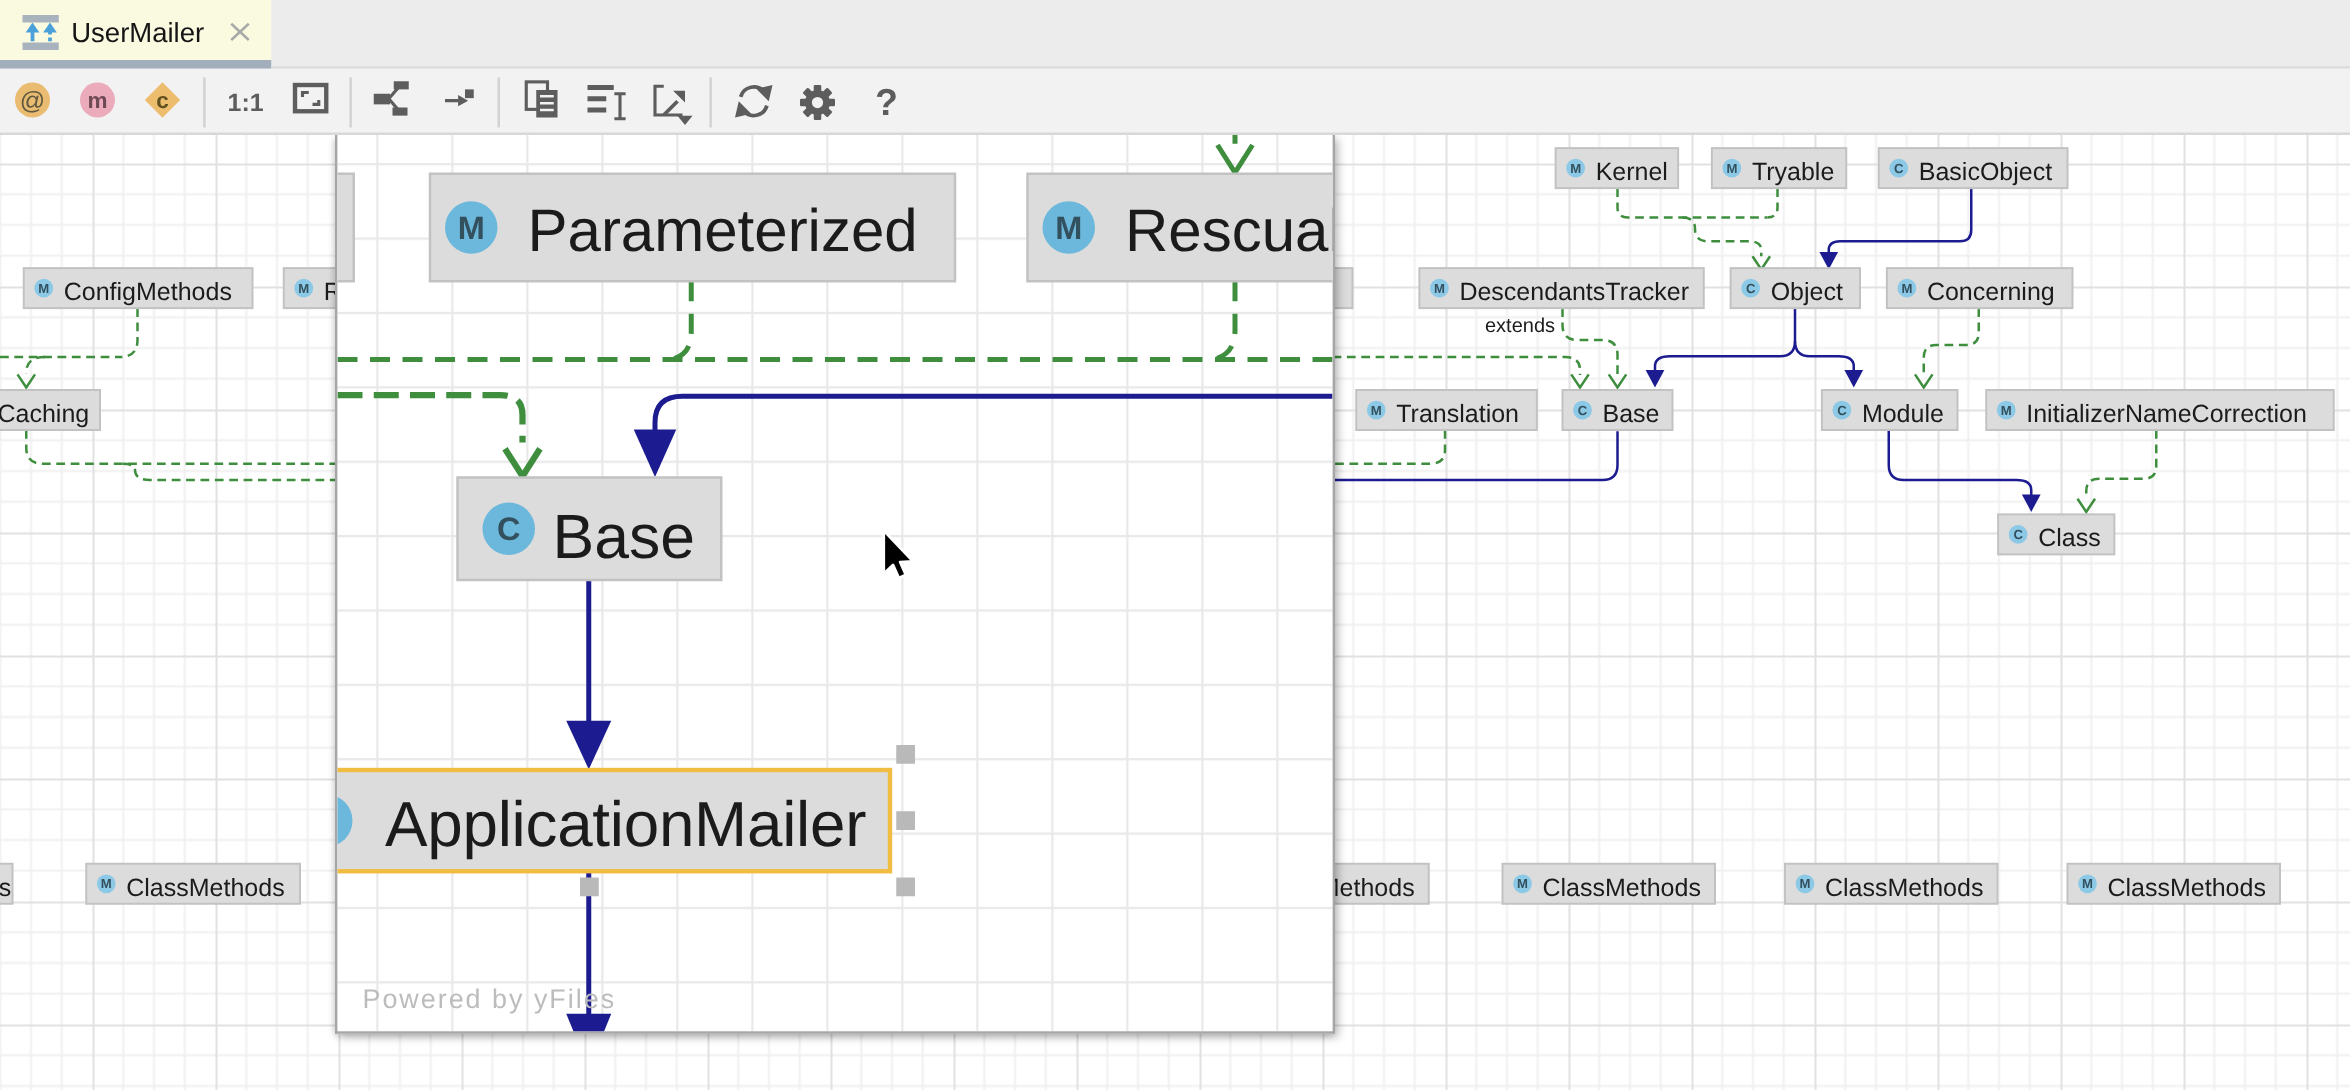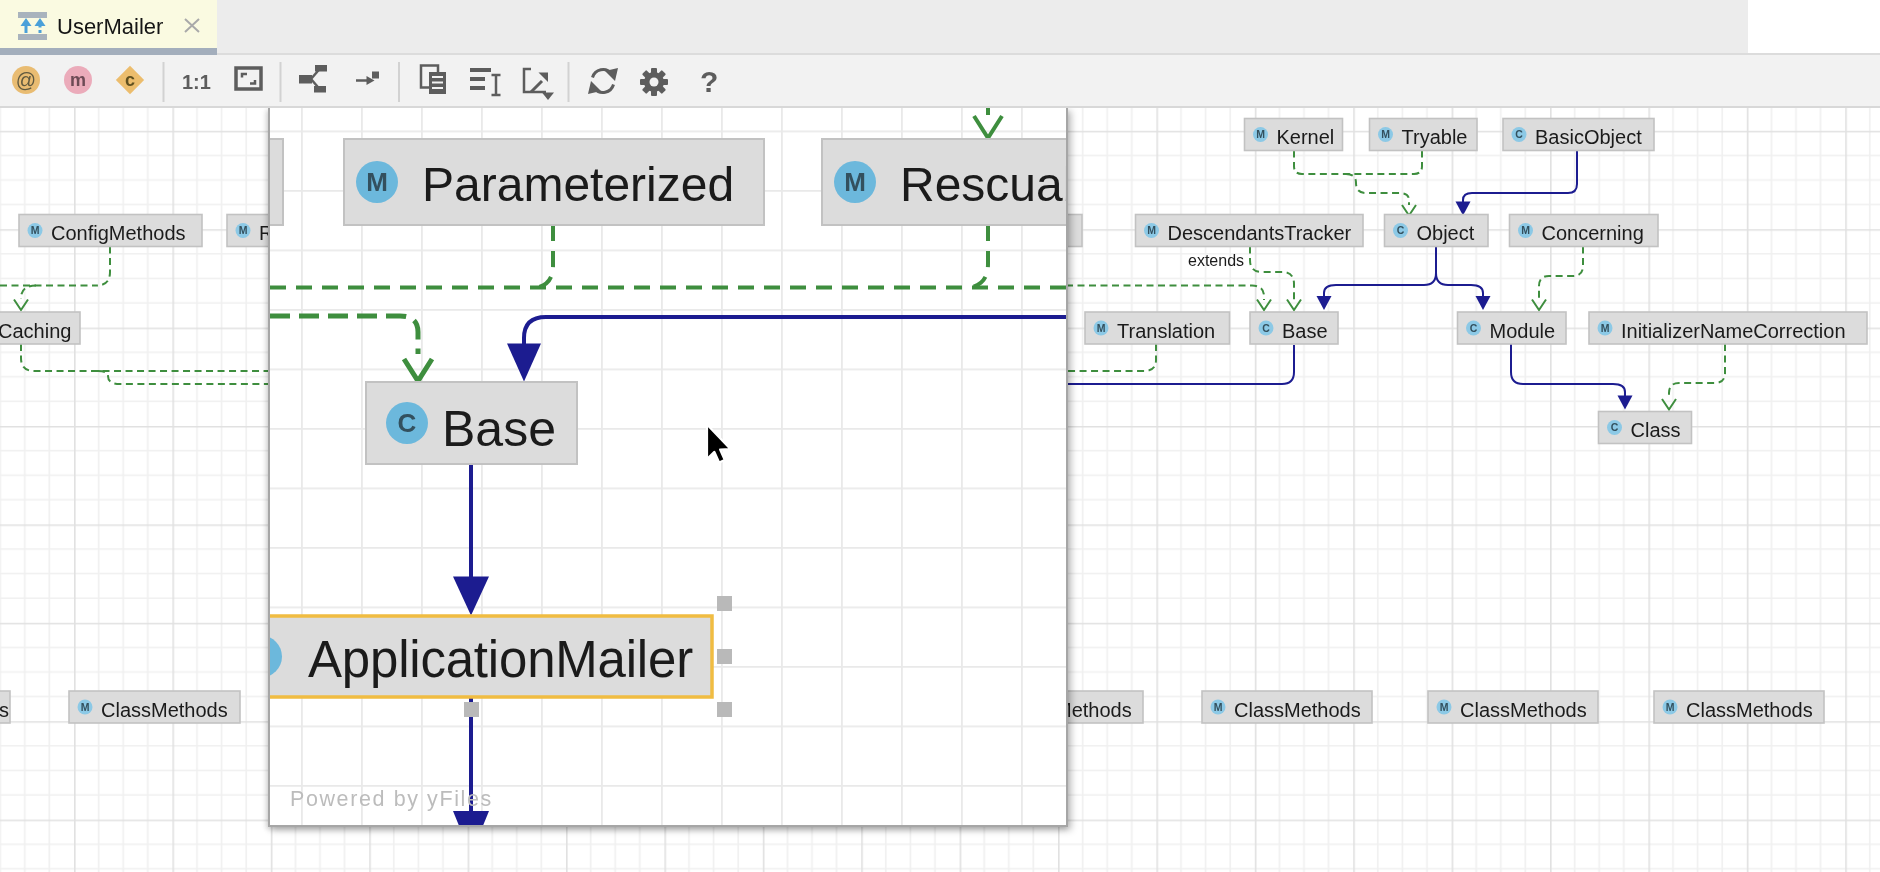--- a/index.html
+++ b/index.html
@@ -1,17 +1,17 @@
 <!DOCTYPE html>
 <html><head>
 <meta charset="utf-8">
 <style>
   html,body{margin:0;padding:0;width:1880px;height:872px;overflow:hidden;
     font-family:"Liberation Sans",sans-serif;background:#fff;}
-  .tabbar{position:absolute;left:0;top:0;width:1748px;height:55px;background:#ececec;}
+  .tabbar{position:absolute;left:0;top:0;width:1880px;height:55px;background:#ececec;}
   .tab{position:absolute;left:0;top:0;width:217px;height:48px;background:#fafae1;}
   .tabstrip{position:absolute;left:0;top:48px;width:217px;height:7px;background:#a3aebc;}
   .tabline{position:absolute;left:217px;top:53px;width:1663px;height:2px;background:#dcdcdc;}
   .toolbar{position:absolute;left:0;top:55px;width:1880px;height:51px;background:#f2f2f2;border-bottom:2px solid #d8d8d8;}
   .canvas{position:absolute;left:0;top:108px;width:1880px;height:764px;background:#ffffff;overflow:hidden;}
   .overlay{position:absolute;left:268px;top:0px;width:796px;height:717px;background:#ffffff;
     border-left:2px solid #a6a6a6;border-right:2px solid #a6a6a6;border-bottom:2px solid #a6a6a6;
     box-shadow:3px 3px 7px rgba(0,0,0,0.28), -2px 2px 5px rgba(0,0,0,0.14);}
   svg text{font-family:"Liberation Sans",sans-serif;}
 </style>

